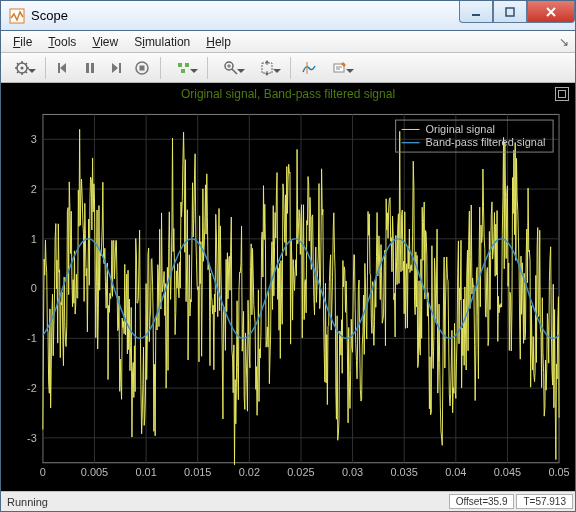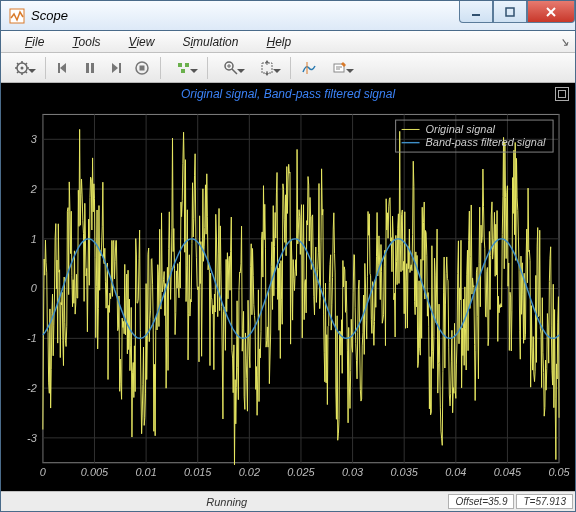--- a/index.html
+++ b/index.html
@@ -1,62 +1,62 @@
 <!DOCTYPE html>
 <html><head>
 <meta charset="utf-8">
 <style>
   * { box-sizing: border-box; margin: 0; padding: 0; font-family: "Segoe UI", Tahoma, sans-serif; }
   html, body { width: 576px; height: 512px; overflow: hidden; background: #fff; }
 
   
-  .window { width: 576px; height: 512px; border: 1px solid #4a6b8a; display: flex; flex-direction: column; font-style: italic; }
+  .window { width: 576px; height: 512px; border: 1px solid #4a6b8a; display: flex; flex-direction: column; }
   .titlebar { height: 30px; background: linear-gradient(#f7fbff,#dde9f7); display: flex; align-items: center; border-bottom: 1px solid #4a6b8a; }
   .app-icon { width: 16px; height: 16px; margin: 0 6px 0 8px; display:inline-block; }
   .title-text { font-size: 13px; color: #000; flex: 0 0 auto; padding-right:6px; }
   .title-ghost { font-size: 13px; color: #c8d0d8; flex:1; }
   .win-btns { display: flex; height: 100%; }
   .win-btn { width: 34px; height: 22px; margin-top:0; border: 1px solid #5a7b9a; border-top:none; display:flex; align-items:center; justify-content:center; font-size:11px; color:#30506f;}
   .win-min { background: linear-gradient(#eaf3fc,#cfe1f3); border-bottom-left-radius:4px;}
   .win-max { background: linear-gradient(#eaf3fc,#cfe1f3); }
   .win-close { background: linear-gradient(#e67a6f,#c8372a); color:#fff; width:48px; border-bottom-right-radius:4px;}
   .win-close svg, .win-min svg, .win-max svg { width:12px; height:12px; }
 
   
   .menubar { height: 22px; background: linear-gradient(#fdfdfd,#ececec); border-bottom:1px solid #c0c0c0; display:flex; align-items:center; padding:0 4px; font-size:12px; color:#222; }
-  .menu-item { padding: 2px 8px; cursor:default;margin-left:12px; }
+  .menu-item { padding: 2px 8px; cursor:default; }
   .menu-item u { text-decoration: underline; }
   .menu-spacer { flex:1; }
   .menu-corner { width:14px; height:14px; display:flex; align-items:center; justify-content:center; color:#666;}
 
   
   .toolbar { height: 30px; background: linear-gradient(#fbfbfb,#e8e8e8); border-bottom:1px solid #b5b5b5; display:flex; align-items:center; padding:0 4px; gap:2px;}
   .tbtn { width:24px; height:24px; border:1px solid transparent; border-radius:3px; display:flex; align-items:center; justify-content:center; color:#555; position:relative;}
   .tbtn.dd { width:34px; }
   .tbtn .caret { position:absolute; right:2px; bottom:2px; border:4px solid transparent; border-top-color:#555; width:0; height:0;}
   .tsep { width:1px; height:22px; background:#c6c6c6; margin:0 4px;}
   .tbtn svg { width:16px; height:16px; }
 
   
   .plot-wrap { flex:1; background:#000; position:relative; }
-  .plot-title { position:absolute; top:4px; left:0; right:0; text-align:center; color:#3b82f6; font-size:12px; }
+  .plot-title { position:absolute; top:4px; left:0; right:0; text-align:center; color:#4d7c0f; font-size:12px; }
   .plot-maxicon { position:absolute; top:4px; right:6px; width:14px; height:14px; border:1px solid #aaa; display:flex; align-items:center; justify-content:center;}
   .plot-maxicon::after{content:""; width:6px;height:6px;border:1px solid #aaa;}
   svg.plot { position:absolute; top:22px; left:0; width:100%; height:calc(100% - 22px); }
   .axis-line { stroke:#888; stroke-width:1; }
   .grid-line { stroke:#333; stroke-width:1; }
   .tick-label { fill:#bbb; font-size:11px; font-family:Arial; }
   .series1 { stroke:#e8e862; stroke-width:1; fill:none; }
   .series2 { stroke:#3f8fc7; stroke-width:1.5; fill:none; }
   .legend-box { fill:none; stroke:#888; }
   .legend-text { fill:#ccc; font-size:11px; }
 
   
   .statusbar { height:20px; background:#ececec; border-top:1px solid #c0c0c0; display:flex; align-items:center; font-size:11px; color:#333; padding:0 2px;}
-  .status-left { flex:1; padding-left:4px;text-align:center; }
+  .status-left { flex:1; padding-left:4px; }
   .status-cell { border:1px solid #b0b0b0; background:#fff; padding:1px 6px; margin-left:2px; font-size:10px;}
 </style>
 </head>
 <body>
 
 <div class="window">
 
   <div class="titlebar">
     <span class="app-icon">
       <svg viewBox="0 0 16 16">

